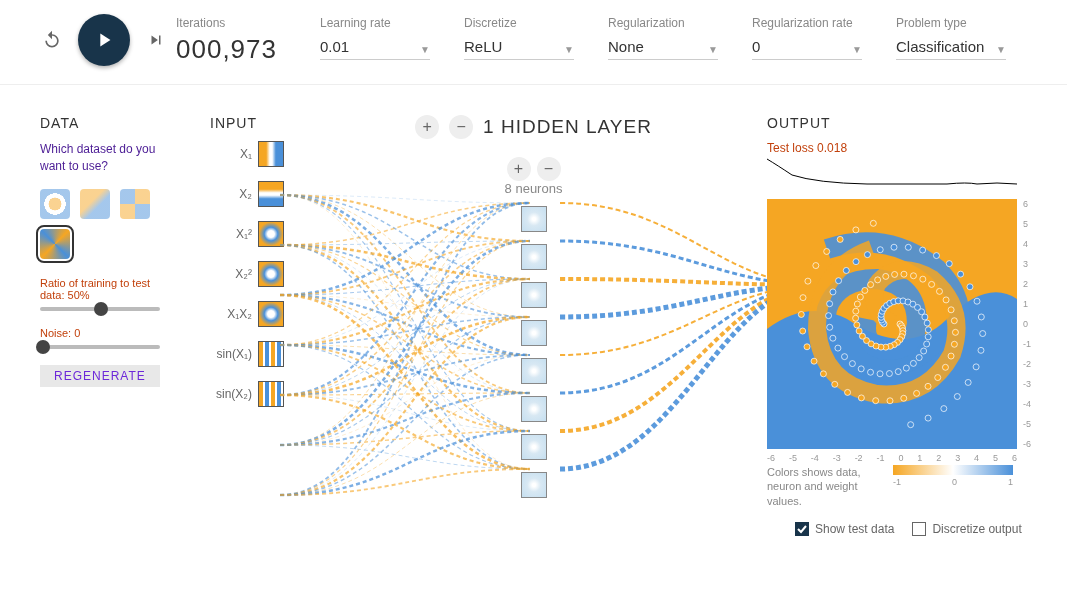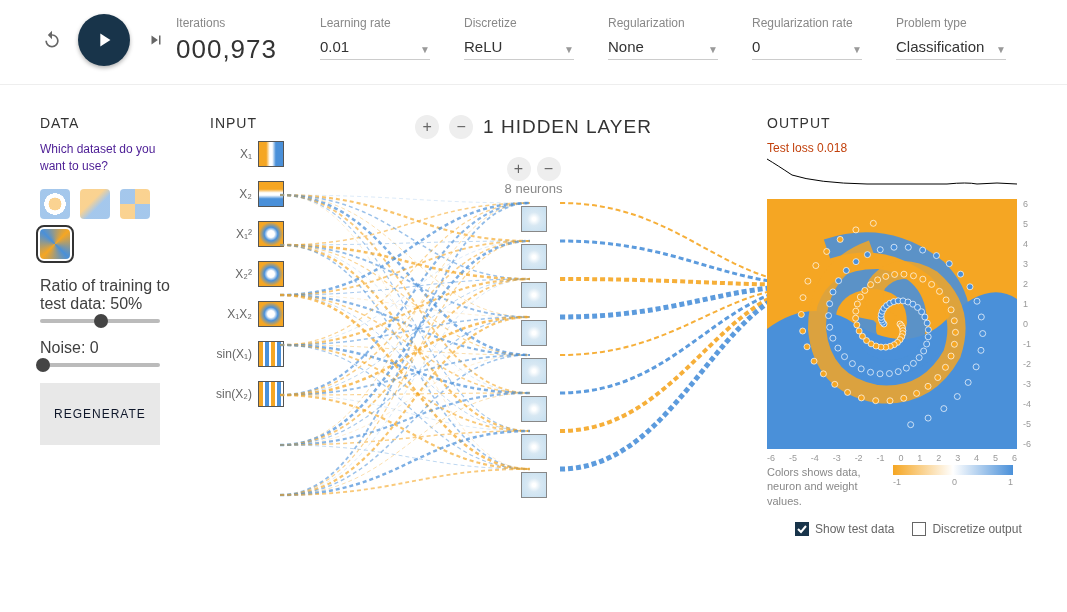--- a/index.html
+++ b/index.html
@@ -16,24 +16,24 @@
 .select { display:flex; align-items:flex-end; justify-content:space-between; font-size: 15px; color:#333; border-bottom:1px solid #ccc; padding: 4px 0; cursor:pointer; min-width: 110px; }
 .select .chev { color:#999; font-size:10px; }
 .body { display:flex; padding: 30px 40px 0 40px; gap: 40px; }
 .col-title { font-size: 14px; letter-spacing: 1px; color:#333; margin-bottom: 10px; }
 .col-sub { font-size: 12px; color:#4c1d95; line-height:1.4; margin-bottom: 14px; }
 .data-col { width: 130px; }
 .datasets { display:flex; flex-wrap:wrap; gap:10px; margin-bottom: 18px; }
 .dataset { width: 30px; height: 30px; border-radius:4px; background:#eef3f7; position:relative; cursor:pointer; }
 .dataset.selected { outline: 2px solid #333; outline-offset: 2px; }
 .slider-block { margin-bottom: 16px; }
-.slider-label { font-size: 16px; color:#404040; margin-bottom:6px; }
+.slider-label { font-size: 11px; color:#c2410c; margin-bottom:6px; }
 .slider { width: 120px; height: 4px; background:#bbb; border-radius:2px; position:relative; }
 .slider-thumb { width:14px; height:14px; background:#444; border-radius:50%; position:absolute; top:-5px; cursor:pointer; }
-.regen { background:#e8e8e8; border:none; padding:24px 14px; font-size:12px; letter-spacing:1px; color:#0f172a; cursor:pointer; }
+.regen { background:#e8e8e8; border:none; padding:4px 14px; font-size:12px; letter-spacing:1px; color:#6d28d9; cursor:pointer; }
 .input-col { width: 90px; }
 .feature { display:flex; align-items:center; gap:6px; margin-bottom:14px; }
 .feature-label { font-size:12px; color:#666; width:42px; text-align:right; }
 .thumb { width:26px; height:26px; border:1px solid #555; background:linear-gradient(90deg,#f5a623 0%,#f5a623 30%,#fff 45%,#fff 55%,#4a90d9 70%,#4a90d9 100%); }
 .thumb.v { background:linear-gradient(180deg,#f5a623 0%,#f5a623 30%,#fff 45%,#fff 55%,#4a90d9 70%,#4a90d9 100%); }
 .thumb.c { background:radial-gradient(circle,#fff 20%,#4a90d9 40%,#f5a623 70%); }
 .thumb.sin { background:repeating-linear-gradient(90deg,#f5a623 0 4px,#fff 4px 6px,#4a90d9 6px 10px,#fff 10px 12px); }
 .network-col { flex:1; position:relative; }
 .net-header { display:flex; align-items:center; justify-content:center; gap:10px; margin-bottom:6px; }
 .round-btn { width:24px; height:24px; border-radius:50%; background:#eee; display:flex; align-items:center; justify-content:center; cursor:pointer; color:#666; font-size:16px; }

